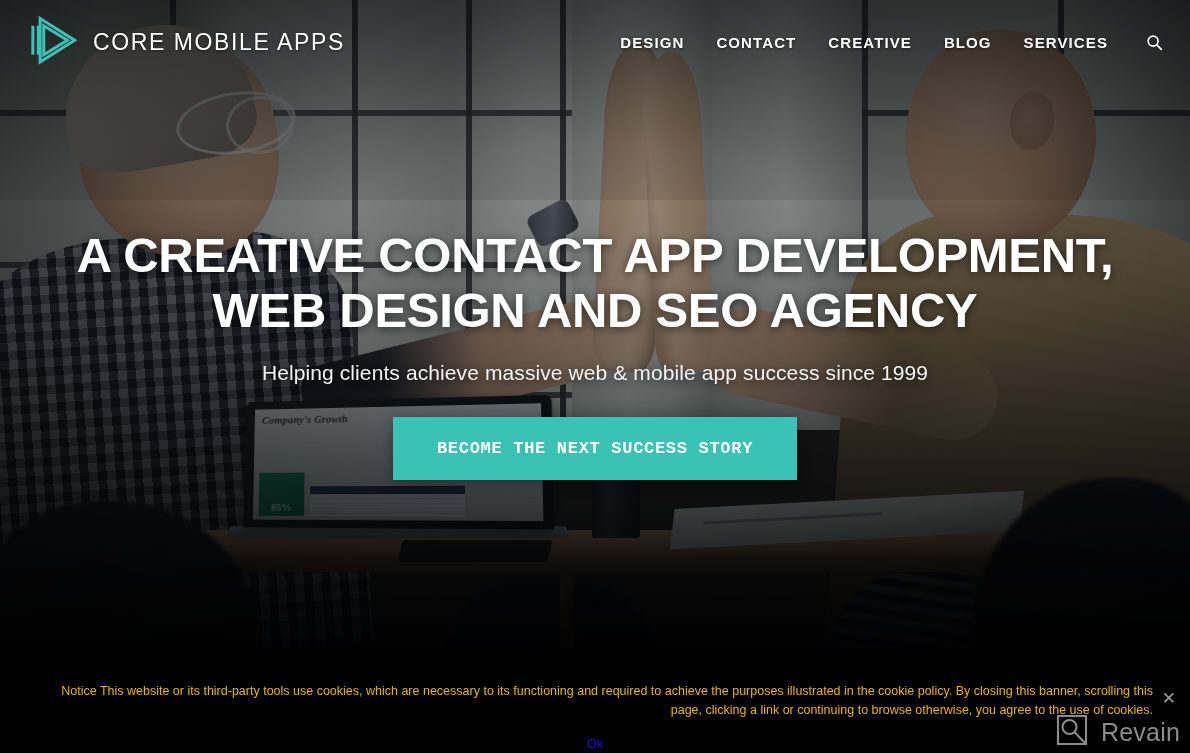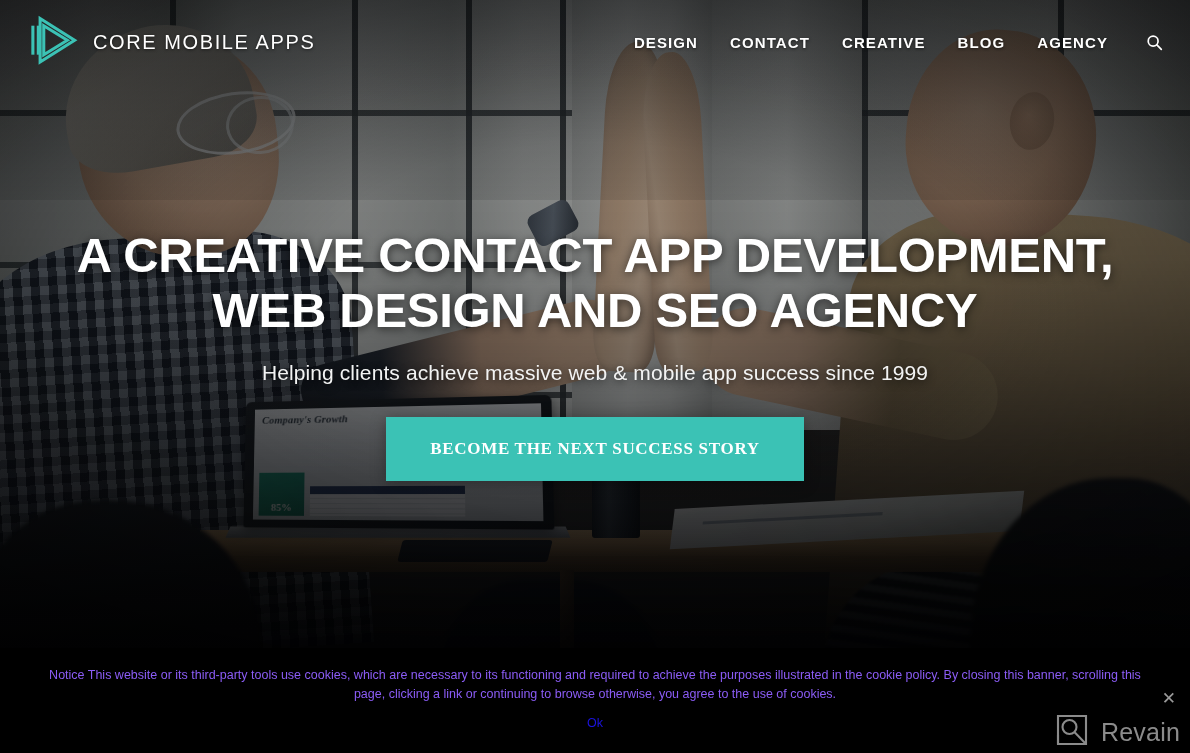--- a/index.html
+++ b/index.html
@@ -270,21 +270,21 @@
             background:radial-gradient(ellipse 78% 66% at 50% 42%, rgba(0,0,0,0) 30%, rgba(0,0,0,.55) 100%); }
 
   
   .header {
     position:absolute; left:0; top:0; width:100%; height:84px;
     display:flex; align-items:center; z-index:40;
   }
   .brand { display:flex; align-items:center; margin-left:22px; }
   .logo-mark { width:58px; height:58px; flex:none; }
   .brand-name {
-    margin-left:13px; color:#fff; font-size:20px; font-weight:400;
+    margin-left:13px; color:#fff; font-size:23px; font-weight:400;
     letter-spacing:1.6px; white-space:nowrap;
     text-shadow:0 1px 3px rgba(0,0,0,.55);
   }
   .nav { margin-left:auto; display:flex; align-items:center; margin-right:24px; }
   .nav a {
     color:#fff; text-decoration:none; font-size:15px; font-weight:bold;
     letter-spacing:1.1px; margin:0 16px; white-space:nowrap;
     text-shadow:0 1px 3px rgba(0,0,0,.6);
   }
   .search-btn {
@@ -303,33 +303,33 @@
   }
   .hero-sub {
     margin-top:22px; color:#f2f3f3; font-size:21px; font-weight:400;
     letter-spacing:.1px; text-shadow:0 2px 8px rgba(0,0,0,.7);
   }
   .cta {
     display:inline-block; margin-top:32px;
     background:#3bc2b5; color:#fff;
     padding:22px 44px; font-size:17px; font-weight:bold;
     letter-spacing:.7px; text-decoration:none; cursor:pointer;
-    border:none; font-family:Liberation Serif, serif;
+    border:none; font-family:Liberation Mono, monospace;
     box-shadow:0 2px 14px rgba(0,0,0,.35);
   }
 
   
   .cookie {
     position:absolute; left:0; bottom:0; width:100%; height:105px;
     background:#000; z-index:60;
     padding:18px 36px 0;
   }
   .cookie-text {
-    color:#8b5cf6; font-size:12.5px; line-height:1.55; text-align:center;
-    max-width:1116px; margin:0 auto;
+    color:#eab308; font-size:12.5px; line-height:1.55; text-align:right;
+    max-width:1116px; margin:16px auto;
   }
   .cookie-ok {
     display:block; text-align:center; margin-top:11px;
     color:#1b13e0; font-size:12.5px; text-decoration:none; cursor:pointer;
   }
 
   
   .revain {
     position:absolute; right:10px; bottom:6px; z-index:70;
     display:flex; align-items:flex-end;
@@ -435,21 +435,21 @@
         </g>
       </svg>
       <div class="brand-name">CORE MOBILE APPS</div>
     </div>
 
     <nav class="nav">
       <a href="#">DESIGN</a>
       <a href="#">CONTACT</a>
       <a href="#">CREATIVE</a>
       <a href="#">BLOG</a>
-      <a href="#">AGENCY</a>
+      <a href="#">SERVICES</a>
       <div class="search-btn">
         <svg width="17" height="17" viewBox="0 0 20 20">
           <circle cx="8.4" cy="8.4" r="5.8" fill="none" stroke="#ffffff" stroke-width="2"></circle>
           <line x1="12.8" y1="12.8" x2="18" y2="18" stroke="#ffffff" stroke-width="2" stroke-linecap="round"></line>
         </svg>
       </div>
     </nav>
   </div>
 
   <div class="hero-content">

